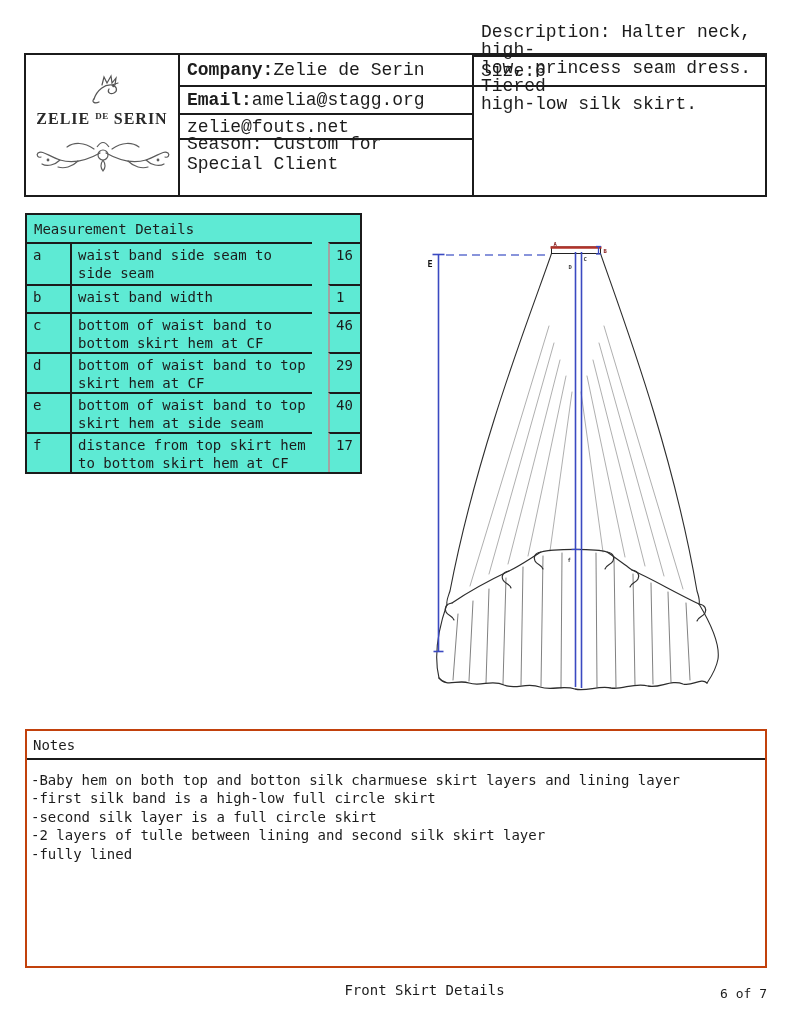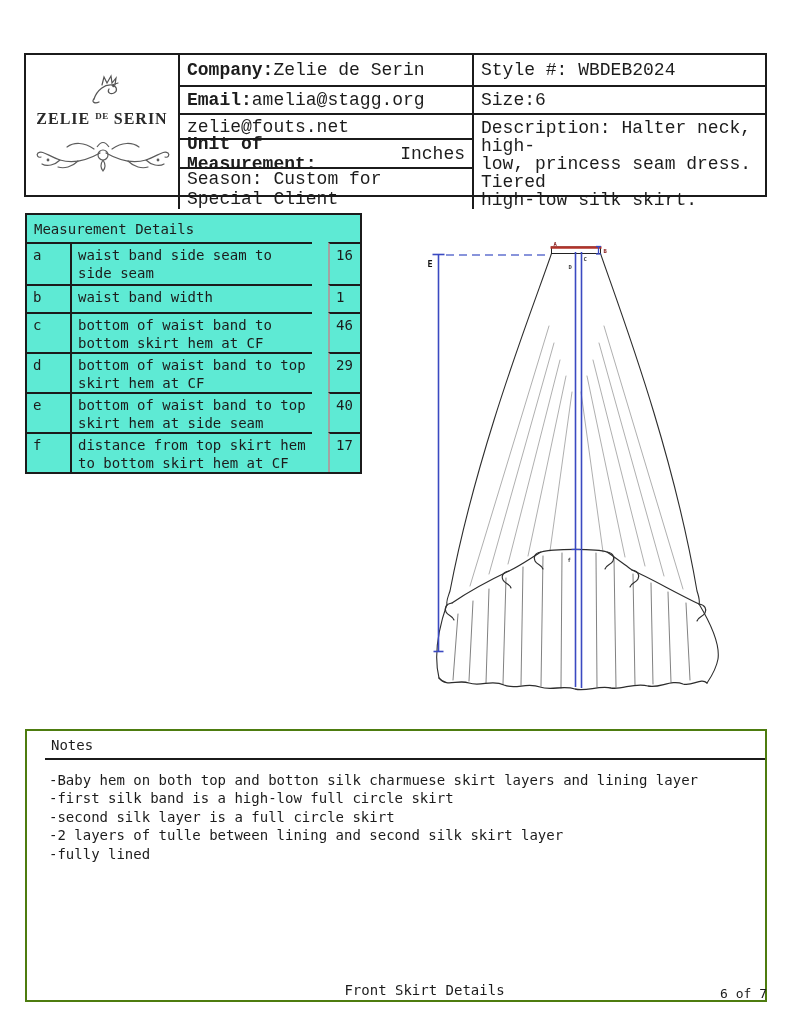--- a/index.html
+++ b/index.html
@@ -29,21 +29,21 @@
   
   .mt{left:25px;top:213px;width:337px;border:2px solid #1b1b1b;background:#5eead4;}
   .mt-title{height:27px;display:flex;align-items:center;padding:0 7px;font-size:14px;}
   .mt-grid{display:grid;grid-template-columns:45px 1fr 48px;grid-template-rows:42px 28px 40px 40px 40px 40px;}
   .mt-grid>div{border-top:2px solid #1b1b1b;padding:2px 6px;font-size:14px;line-height:18px;}
   .mt-key{border-right:2px solid #1b1b1b;}
   .mt-val{border-left:2px solid #a3a3a3;margin-left:16px;}
   .mt-desc{white-space:pre-line;}
 
   
-  .notes{left:25px;top:729px;width:742px;height:273px;border:2px solid #4d7c0f;padding-left:18px;}
+  .notes{left:25px;top:729px;width:742px;height:239px;border:2px solid #c2410c;}
   .notes-title{height:27px;border-bottom:2px solid #1b1b1b;display:flex;align-items:center;
                padding:0 6px;font-size:14px;}
   .notes-body{padding:11px 4px;font-size:14px;line-height:18.4px;}
 
   
   .ftitle{left:0;top:982px;width:100%;text-align:center;font-size:14px;margin-left:29px;}
   .fpage{right:24px;top:986px;font-size:13px;}
 
   
   .diagram{left:415px;top:235px;}
@@ -104,32 +104,25 @@
           <span> Zelie de Serin</span>
         </div>
       <div class="hcell">
           <span class="lbl">Email:</span>
           <span> amelia@stagg.org</span>
         </div>
       <div class="hcell">
           <span>zelie@fouts.net</span>
         </div>
       <div class="hcell">
-          <span class="lbl">Unit of Measurement:</span>
-          <span> Inches</span>
-        </div>
-      <div class="hcell">
           <span>Season: Custom for Special Client</span>
         </div>
     </div>
 
     <div class="hdr-right">
-      <div class="hcell first">
-          <span>Style #: WBDEB2024</span>
-        </div>
       <div class="hcell">
           <span>Size:6</span>
         </div>
       <div class="hcell desc"><span style="white-space:pre-line">Description: Halter neck, high-
 low, princess seam dress. Tiered
 high-low silk skirt.</span></div>
     </div>
   </div>
 
   <div class="abs mt">

